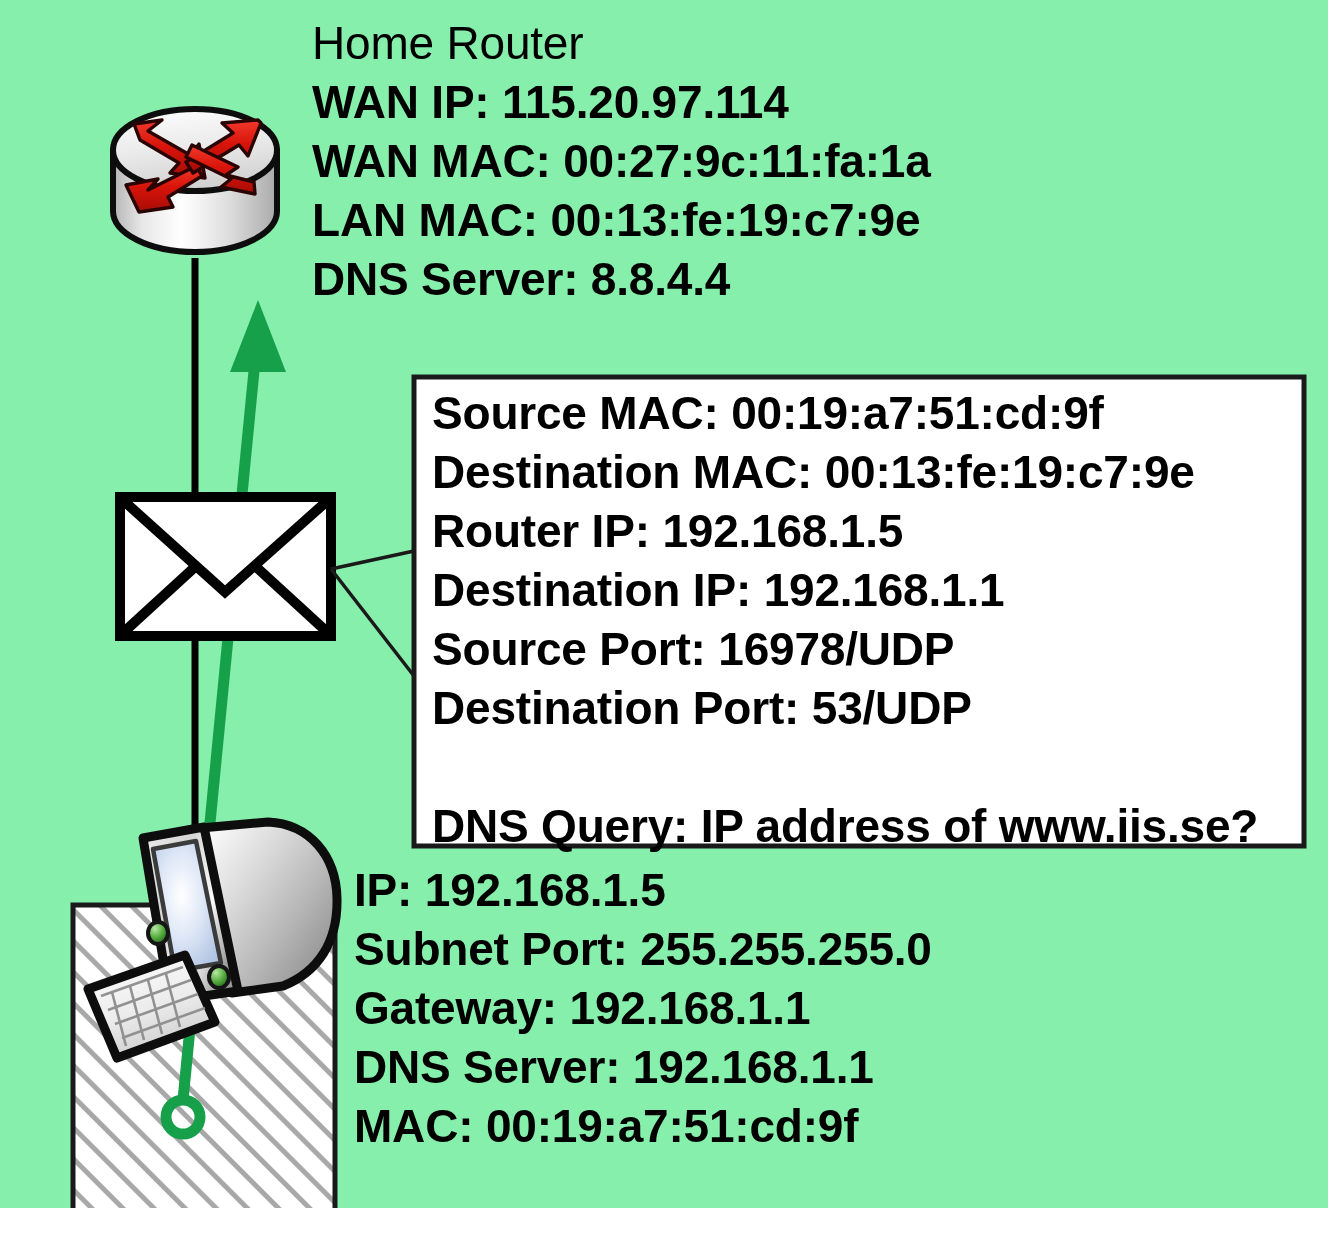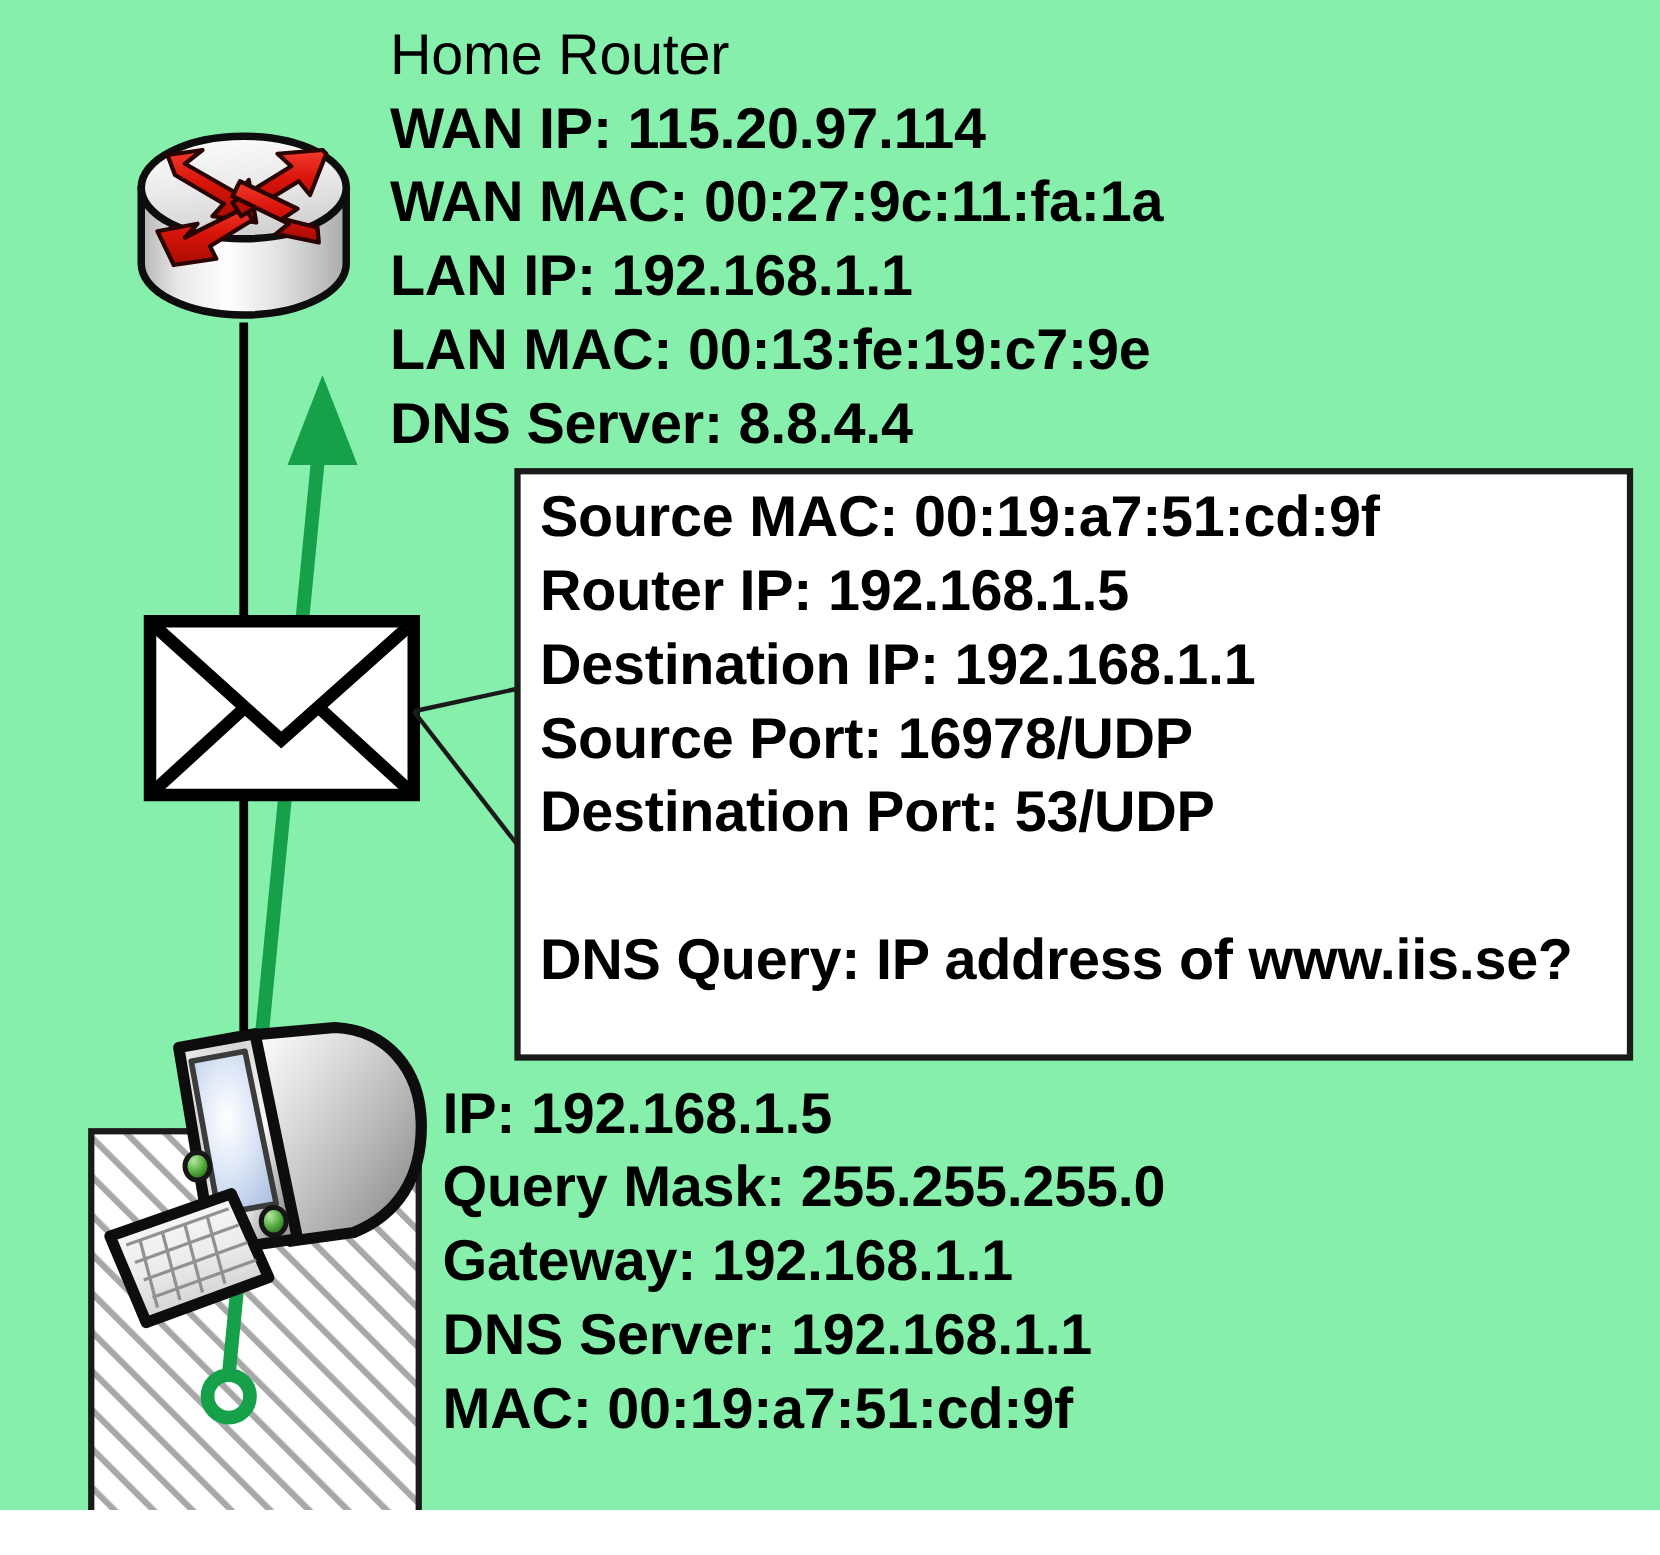--- a/index.html
+++ b/index.html
@@ -174,36 +174,36 @@
         <path d="M 148 980 L 162 1034"></path>
         <path d="M 166 974 L 180 1027"></path>
       </g>
     </g>
   </svg>
 
   <div class="text-block" id="router-info">
     <span class="row"><span class="title">Home Router</span></span>
     <span class="row"><span class="lbl">WAN IP:</span> <span class="val">115.20.97.114</span></span>
     <span class="row"><span class="lbl">WAN MAC:</span> <span class="val">00:27:9c:11:fa:1a</span></span>
-    <span class="row"><span class="lbl">LAN IP:</span> <span class="val">192.168.1.1</span></span>
     <span class="row"><span class="lbl">LAN MAC:</span> <span class="val">00:13:fe:19:c7:9e</span></span>
     <span class="row"><span class="lbl">DNS Server:</span> <span class="val">8.8.4.4</span></span>
   </div>
 
   <div class="text-block" id="packet-info">
     <span class="row"><span class="lbl">Source MAC:</span> <span class="val">00:19:a7:51:cd:9f</span></span>
+    <span class="row"><span class="lbl">Destination MAC:</span> <span class="val">00:13:fe:19:c7:9e</span></span>
     <span class="row"><span class="lbl">Router IP:</span> <span class="val">192.168.1.5</span></span>
     <span class="row"><span class="lbl">Destination IP:</span> <span class="val">192.168.1.1</span></span>
     <span class="row"><span class="lbl">Source Port:</span> <span class="val">16978/UDP</span></span>
     <span class="row"><span class="lbl">Destination Port:</span> <span class="val">53/UDP</span></span>
     <span class="row blank"></span>
     <span class="row"><span class="lbl">DNS Query:</span> <span class="val">IP address of www.iis.se?</span></span>
   </div>
 
   <div class="text-block" id="computer-info">
     <span class="row"><span class="lbl">IP:</span> <span class="val">192.168.1.5</span></span>
-    <span class="row"><span class="lbl">Query Mask:</span> <span class="val">255.255.255.0</span></span>
+    <span class="row"><span class="lbl">Subnet Port:</span> <span class="val">255.255.255.0</span></span>
     <span class="row"><span class="lbl">Gateway:</span> <span class="val">192.168.1.1</span></span>
     <span class="row"><span class="lbl">DNS Server:</span> <span class="val">192.168.1.1</span></span>
     <span class="row"><span class="lbl">MAC:</span> <span class="val">00:19:a7:51:cd:9f</span></span>
   </div>
 
 </div>
 
 </body></html>

